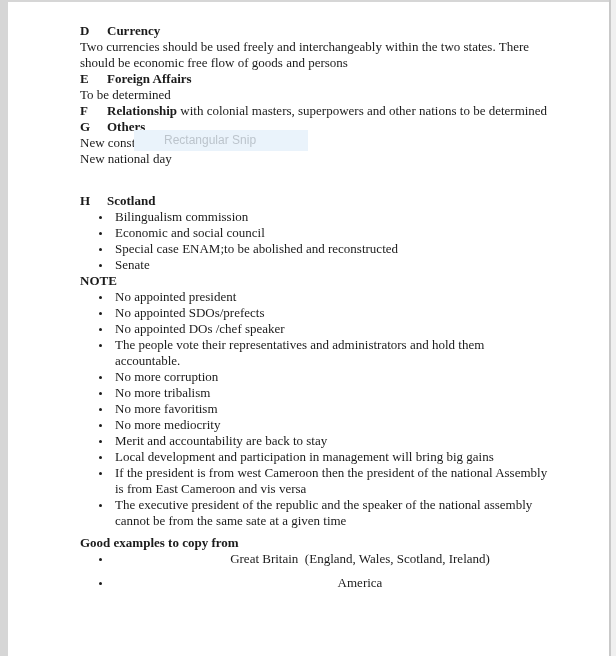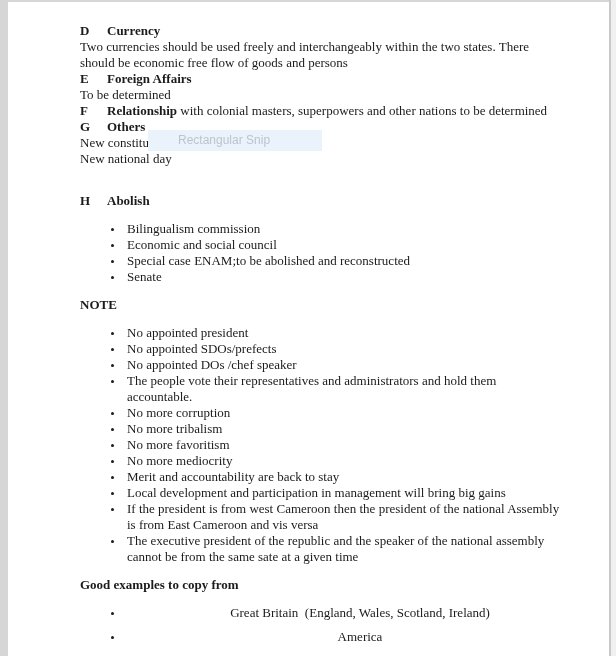--- a/index.html
+++ b/index.html
@@ -23,40 +23,40 @@
     position: absolute;
     left: 80px; top: 23px;
     width: 525px;
   }
   .para, .h-rest, .li-text { white-space: pre-wrap; }
   .h-line { font-weight: bold; }
   .h-letter { display: inline-block; width: 27px; font-weight: bold; }
   .h-rest { font-weight: normal; }
   .h-plain { font-weight: bold; }
 
-  ul.doc-list { list-style: none; margin: 12px; padding: 0; }
+  ul.doc-list { list-style: none; margin: 0; padding: 0; }
   ul.doc-list li { position: relative; padding-left: 35px; }
   .bullet-dot {
     position: absolute; left: 19px; top: 7px;
     width: 3px; height: 3px; border-radius: 50%;
     background: #1b1b1b;
   }
 
   .mt-26 { margin-top: 26px; }
   .mt-20 { margin-top: 20px; }
   .mt-16 { }
   .mt-12 { margin-top: 12px; }
   .mt-6  { margin-top: 6px; }
   .mt-18 { margin-top: 18px; text-align: center; }
   .li-sp { margin-top: 8px; }
 
   
   .snip-overlay {
     position: absolute;
-    left: 148px; top: 130px;
+    left: 134px; top: 130px;
     width: 174px; height: 21px;
     background: #eaf3fb;
     font-family: "Liberation Sans", "DejaVu Sans", sans-serif;
     font-size: 12px;
     line-height: 21px;
     color: #bcc4cc;
     padding-left: 30px;
     box-sizing: border-box;
     white-space: nowrap;
   }
@@ -77,21 +77,21 @@
 
   <div class="h-line"><span class="h-letter">E</span><span>Foreign Affairs</span></div>
   <div class="para">To be determined</div>
 
   <div class="h-line"><span class="h-letter">F</span><span>Relationship</span> <span class="h-rest">with colonial masters, superpowers and other nations to be determined</span></div>
 
   <div class="h-line"><span class="h-letter">G</span><span>Others</span></div>
   <div class="para">New constitution</div>
   <div class="para">New national day</div>
 
-  <div class="h-line mt-26"><span class="h-letter">H</span><span>Abolish</span></div>
+  <div class="h-line mt-26"><span class="h-letter">H</span><span>Scotland</span></div>
 
   <ul class="doc-list mt-20">
     <li><span class="bullet-dot"></span><span class="li-text">Bilingualism commission</span></li>
     <li><span class="bullet-dot"></span><span class="li-text">Economic and social council</span></li>
     <li><span class="bullet-dot"></span><span class="li-text">Special case ENAM;to be abolished and reconstructed</span></li>
     <li><span class="bullet-dot"></span><span class="li-text">Senate</span></li>
   </ul>
 
   <div class="h-plain mt-16">NOTE</div>
 

